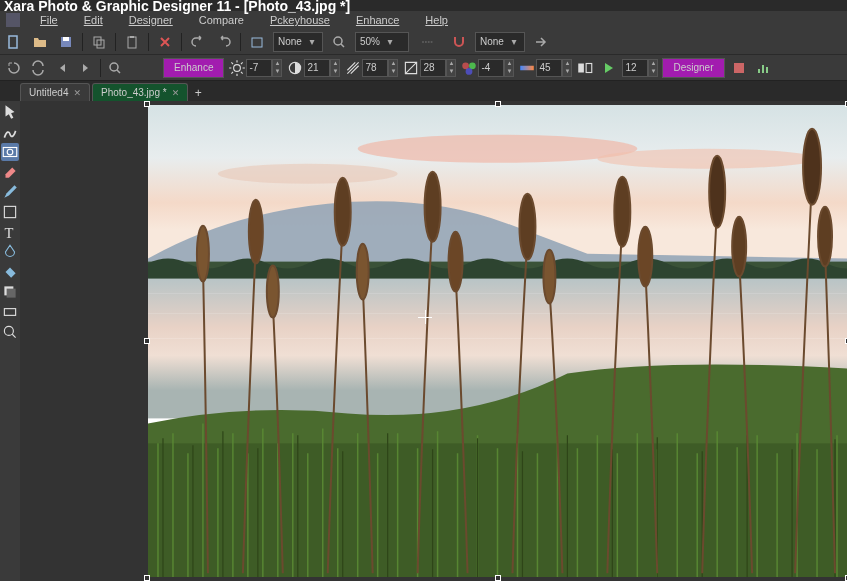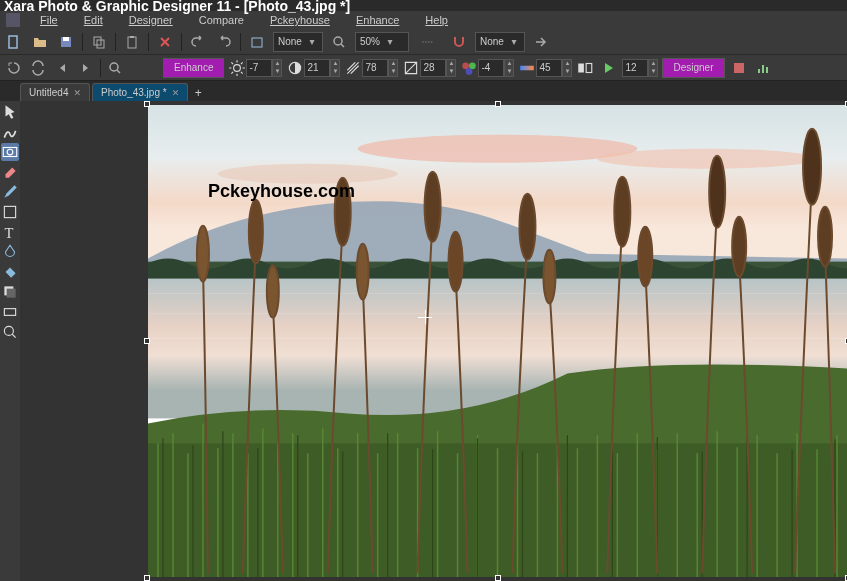--- a/index.html
+++ b/index.html
@@ -22,21 +22,21 @@
 .toolbar2 { height: 26px; background: #3a3a3a; display: flex; align-items: center; padding: 2px 4px; gap: 4px; border-bottom: 1px solid #222; }
 .btn-label { height: 20px; background: #a21caf; border: 1px solid #555; padding: 0 10px; display: flex; align-items: center; font-size: 10px; cursor: pointer; }
 .spin { display: flex; align-items: center; height: 20px; }
 .spin .ico { width: 18px; height: 18px; display: flex; align-items: center; justify-content: center; }
 .spin input { width: 26px; height: 18px; background: #2a2a2a; border: 1px solid #555; color: #ccc; font-size: 10px; text-align: left; padding: 0 2px; }
 .spin .updn { width: 10px; height: 18px; background: #444; border: 1px solid #555; display: flex; flex-direction: column; }
 .spin .updn div { flex: 1; font-size: 6px; line-height: 1; text-align: center; color: #aaa; }
 
 .tabbar { height: 20px; background: #2a2a2a; display: flex; align-items: flex-end; padding-left: 20px; gap: 0; }
 .tab { height: 18px; background: #3a3a3a; border: 1px solid #555; border-bottom: none; padding: 0 8px; display: flex; align-items: center; gap: 5px; font-size: 10px; cursor: pointer; border-radius: 3px 3px 0 0; margin-right: 2px;}
-.tab.active { background: #0c4a6e; }
+.tab.active { background: #14532d; }
 .tab .x { font-size: 9px; color: #999; }
 .tab-add { width: 16px; height: 16px; color: #ccc; display:flex; align-items:center; justify-content:center; font-size:12px; cursor:pointer;}
 
 .workarea { position: absolute; left: 0; top: 101px; right: 0; bottom: 0; display: flex; }
 .side-tools { width: 20px; background: #3a3a3a; display: flex; flex-direction: column; padding-top: 2px; gap: 0; align-items:center; }
 .side-tools .tool { width: 18px; height: 18px; display: flex; align-items: center; justify-content: center; cursor: pointer; margin-bottom:2px; }
 .side-tools .tool.sel { background: #5a7aa8; border-radius:2px; }
 .canvas-bg { flex: 1; background: #333; position: relative; overflow: hidden; }
 .canvas { position: absolute; left: 128px; top: 4px; right: 0; bottom: 4px; background: #fff; }
 .canvas svg { width: 100%; height: 100%; display: block; }
@@ -489,21 +489,20 @@
           <g>
               <path d="M648 470 Q654 300 665 75" fill="none"></path>
               <ellipse cx="665" cy="63" rx="9" ry="38" fill="#4e321c"></ellipse>
             </g>
           <g>
               <path d="M688 470 Q684 310 678 145" fill="none"></path>
               <ellipse cx="678" cy="133" rx="7" ry="30" fill="#5e3e22"></ellipse>
             </g>
         </g>
       </svg>
-      <div class="watermark">Pckeyhouse.com</div>
       <div class="cursor"></div>
 
       <div class="handle" style="left:-4px;top:-4px"></div>
       <div class="handle" style="left:50%;top:-4px;margin-left:-3px"></div>
       <div class="handle" style="right:-4px;top:-4px"></div>
       <div class="handle" style="left:-4px;top:50%;margin-top:-3px"></div>
       <div class="handle" style="right:-4px;top:50%;margin-top:-3px"></div>
       <div class="handle" style="left:-4px;bottom:-4px"></div>
       <div class="handle" style="left:50%;bottom:-4px;margin-left:-3px"></div>
       <div class="handle" style="right:-4px;bottom:-4px"></div>

